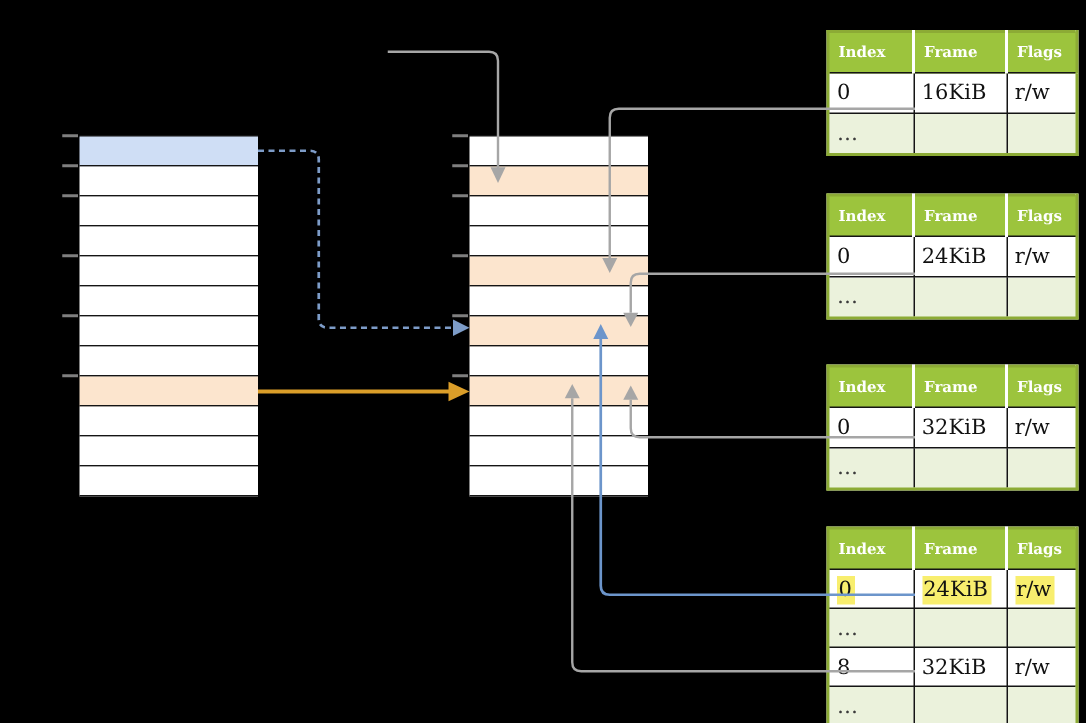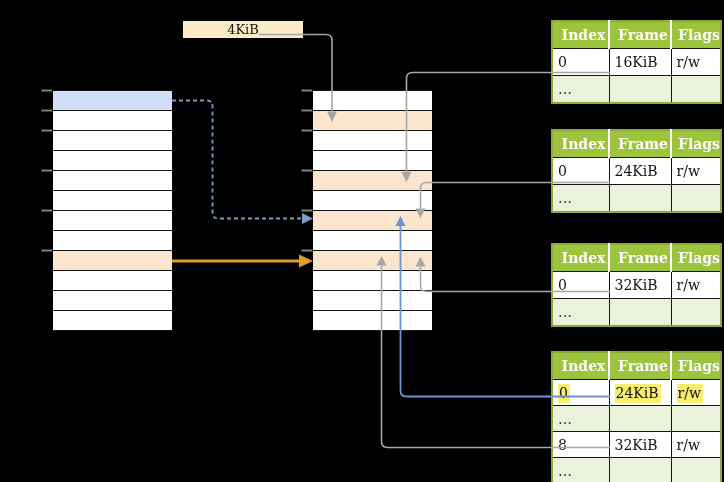--- a/index.html
+++ b/index.html
@@ -15,37 +15,36 @@
   .size-box{position:absolute;left:183px;top:21px;width:120px;height:17px;background:var(--box-cream);
     color:#111;font-size:13px;line-height:17px;text-align:center;}
   .mem-col{position:absolute;top:90px;width:119px;border-top:1px solid var(--grid-dark);}
   .mem-col-left{left:53px;}
   .mem-col-mid{left:313px;}
   .mem-row{height:20px;border-bottom:1px solid var(--grid-dark);box-sizing:border-box;}
   svg.overlay{position:absolute;left:0;top:0;z-index:6;pointer-events:none;}
   .ptable{position:absolute;left:551px;border-collapse:collapse;table-layout:fixed;z-index:3;
     font-size:14px;color:#111;border:2px solid var(--table-border-green);background:#fff;}
   .t1{top:20px;} .t2{top:129px;} .t3{top:243px;} .t4{top:351px;}
-  .ptable th{background:var(--table-header-green);color:#fff;font-weight:bold;text-align:center;
+  .ptable th{background:var(--table-header-green);color:#fff;font-weight:bold;text-align:left;
     height:26px;padding:0 0 0 6px;border-right:2px solid #fff;border-bottom:1px solid var(--grid-dark);
-    font-size:14px;margin-top:17px;}
+    font-size:10px;margin-top:17px;}
   .ptable th:last-child{border-right:2px solid var(--table-border-green);}
   .ptable td{height:26px;padding:0 0 0 5px;border:1px solid var(--grid-dark);vertical-align:middle;
     overflow:hidden;white-space:nowrap;}
   .t4 td{height:25px;}
   .ptable tr.green td{background:var(--table-row-green);color:var(--ellipsis);}
   .ptable tr.white td{background:#fff;}
   .hl{background:var(--highlight-yellow);padding:1px 2px 2px 1px;}
 </style>
 </head>
 <body>
 
 <div id="canvas">
 
-  <div class="size-box">4KiB</div>
 
   <div class="mem-col mem-col-left">
       <div class="mem-row" style="background: var(--row-blue);"></div>
       <div class="mem-row" style="background: var(--row-white);"></div>
       <div class="mem-row" style="background: var(--row-white);"></div>
       <div class="mem-row" style="background: var(--row-white);"></div>
       <div class="mem-row" style="background: var(--row-white);"></div>
       <div class="mem-row" style="background: var(--row-white);"></div>
       <div class="mem-row" style="background: var(--row-white);"></div>
       <div class="mem-row" style="background: var(--row-white);"></div>

